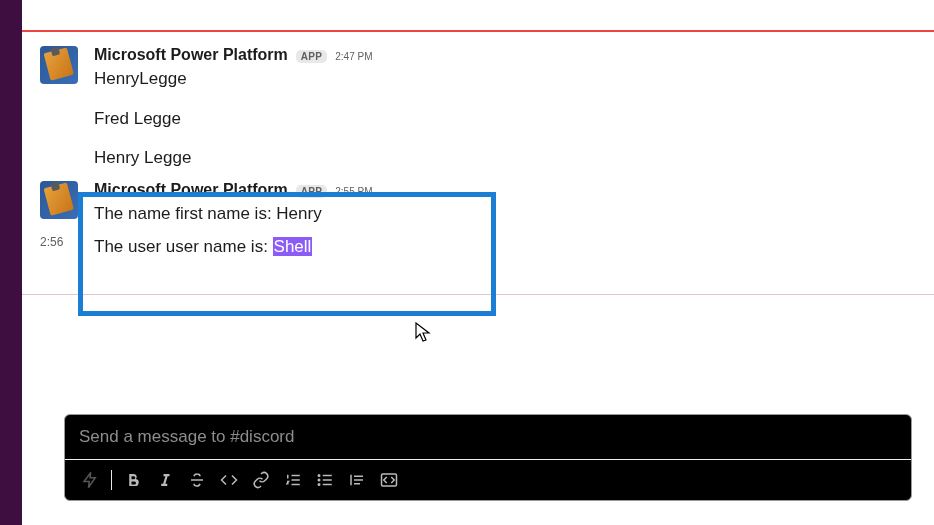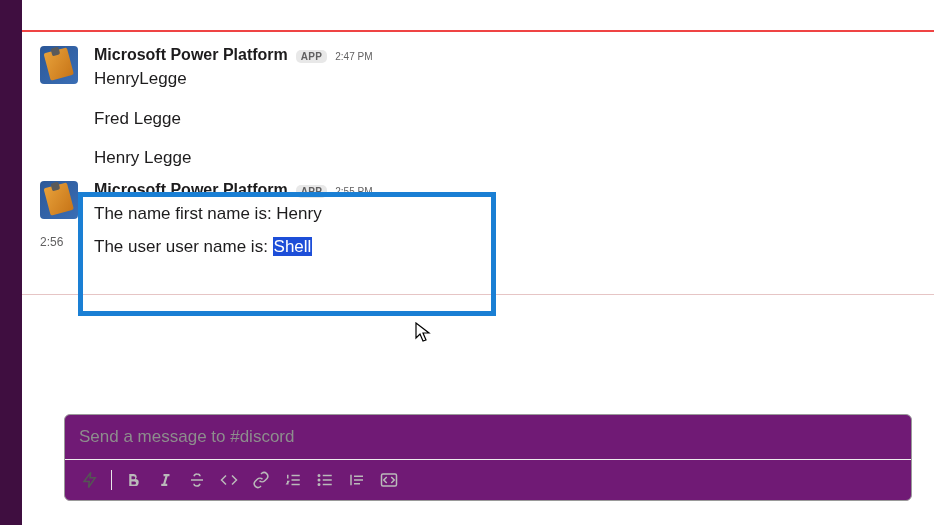--- a/index.html
+++ b/index.html
@@ -19,27 +19,27 @@
     .sender { font-weight: 800; color: #1d1c1d; font-size: 16px; }
     .app-badge { background: #e8e8e8; color: #616061; font-size: 10px; font-weight: 700; padding: 1px 5px; border-radius: 5px; letter-spacing: 0.3px; }
     .time { color: #616061; font-size: 10px; }
     .msg-text { color: #1d1c1d; font-size: 17px; line-height: 1.5; }
     .msg-para { margin-bottom: 14px; }
     .msg-para:last-child { margin-bottom: 0; }
     .highlight-box { border: 5px solid #1a7fd4; position: absolute; left: 56px; top: 160px; width: 418px; height: 124px; z-index: 2; pointer-events: none; }
     .msg2 { padding-left: 18px; padding-top: 6px; }
     .msg2-cont .msg-gutter { width: 46px; display: flex; padding-top: 1px; }
     .msg2-cont .time-small { font-size: 12px; color: #616061; }
-    .sel { background: #1d4ed8; color: #fff; padding: 0 1px; }
+    .sel { background: #8b5cf6; color: #fff; padding: 0 1px; }
     .cursor { position: absolute; left: 393px; top: 290px; z-index: 5; pointer-events: none; }
     .cursor svg { width: 16px; height: 22px; }
     .divider-line { border-top: 1px solid #e6c5c5; position: absolute; left: 0; right: 0; top: 262px; z-index: 1; }
     
     .composer-wrap { padding: 0 22px 24px 42px; }
-    .composer { border: 1px solid #9a9a9a; border-radius: 6px; background: #701a75; }
+    .composer { border: 1px solid #9a9a9a; border-radius: 6px; background: #000000; }
     .composer-input { padding: 12px 14px; color: #8d8d8d; font-size: 17px; min-height: 42px; }
     .composer-toolbar { border-top: 1px solid #eee; padding: 6px 10px; display: flex; align-items: center; gap: 2px; }
     .tool-btn { width: 30px; height: 28px; display: flex; align-items: center; justify-content: center; color: #bababa; border-radius: 3px; cursor: pointer; }
     .tool-btn.bolt { color: #555; }
     .tool-btn svg { width: 18px; height: 18px; }
     .tool-sep { width: 1px; height: 20px; background: #e8e8e8; margin: 0 4px; }
   </style>
 </head>
 <body>
 

